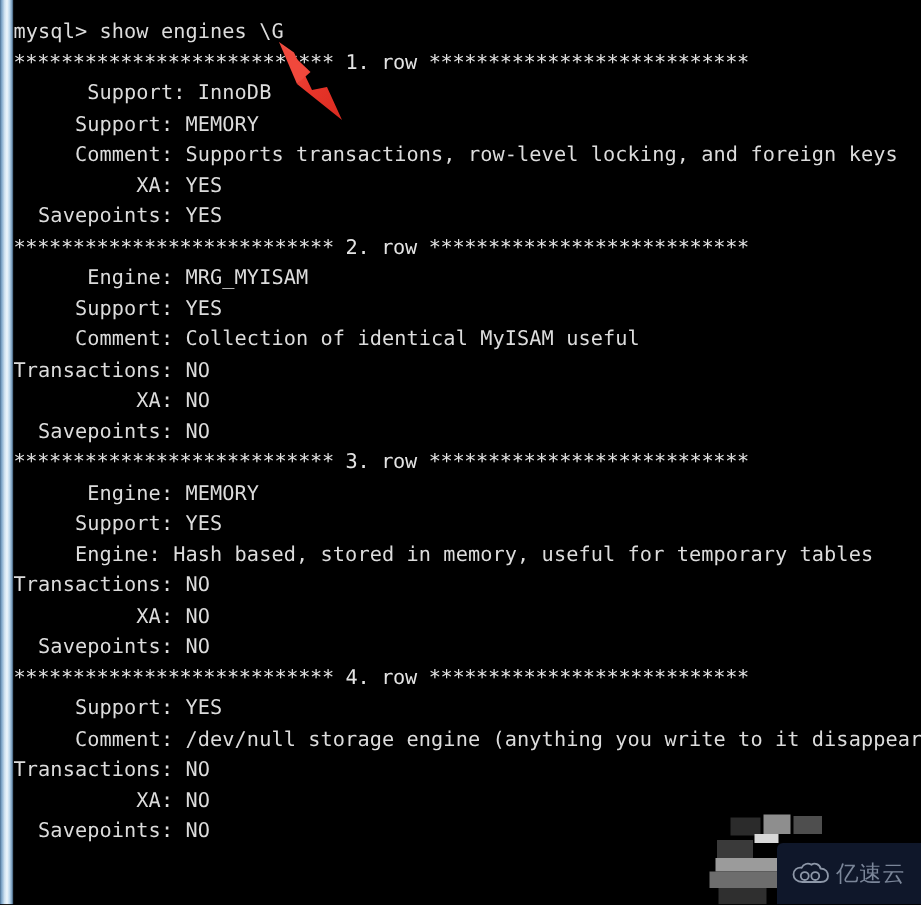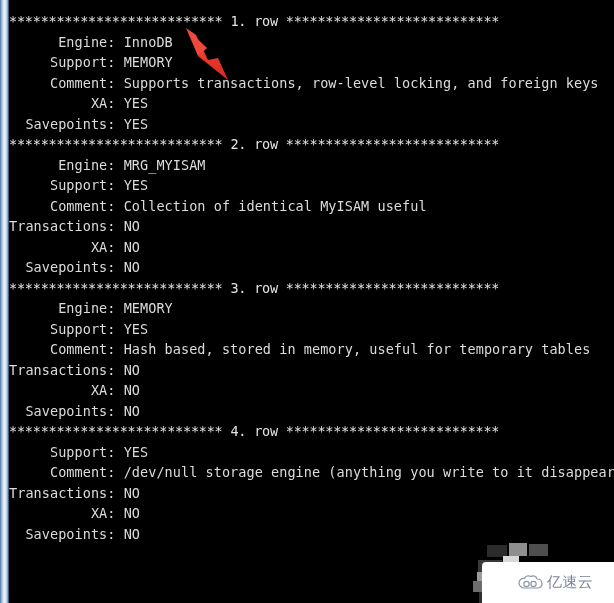--- a/index.html
+++ b/index.html
@@ -91,28 +91,27 @@
   #redact-g { left: 479px; top: 592px; width: 32px; height: 11px; background: #2f2f2f; }
   #redact-h { left: 503px; top: 556px; width: 16px; height: 6px;  background: #d8d8d8; }
 
   
   #watermark {
     position: absolute;
     right: 0;
     bottom: 0;
     width: 96px;
     height: 41px;
-    background: #ffffff;
+    background: #0f172a;
     border-top-left-radius: 4px;
     display: flex;
     align-items: center;
-    justify-content: flex-start;
+    justify-content: center;
     gap: 4px;
     z-index: 12;
-    padding-left: 36px;
   }
   #watermark-logo {
     width: 25px;
     height: 18px;
     flex: 0 0 auto;
   }
   #watermark-text {
     font-family: "DejaVu Sans", "Liberation Sans", sans-serif;
     font-size: 15px;
     color: #7b8699;
@@ -121,39 +120,40 @@
   }
 </style>
 </head>
 <body>
 
 <div id="terminal">
 
   <div id="left-edge"></div>
 
   <div id="console">
+    <span class="line">mysql&gt; show engines \G</span>
     <span class="line sep">*************************** 1. row ***************************</span>
-    <span class="line">      Engine: InnoDB</span>
+    <span class="line">      Support: InnoDB</span>
     <span class="line">     Support: MEMORY</span>
     <span class="line">     Comment: Supports transactions, row-level locking, and foreign keys</span>
     <span class="line">          XA: YES</span>
     <span class="line">  Savepoints: YES</span>
 
     <span class="line sep">*************************** 2. row ***************************</span>
     <span class="line">      Engine: MRG_MYISAM</span>
     <span class="line">     Support: YES</span>
     <span class="line">     Comment: Collection of identical MyISAM useful</span>
     <span class="line">Transactions: NO</span>
     <span class="line">          XA: NO</span>
     <span class="line">  Savepoints: NO</span>
 
     <span class="line sep">*************************** 3. row ***************************</span>
     <span class="line">      Engine: MEMORY</span>
     <span class="line">     Support: YES</span>
-    <span class="line">     Comment: Hash based, stored in memory, useful for temporary tables</span>
+    <span class="line">     Engine: Hash based, stored in memory, useful for temporary tables</span>
     <span class="line">Transactions: NO</span>
     <span class="line">          XA: NO</span>
     <span class="line">  Savepoints: NO</span>
 
     <span class="line sep">*************************** 4. row ***************************</span>
     <span class="line">     Support: YES</span>
     <span class="line">     Comment: /dev/null storage engine (anything you write to it disappears)</span>
     <span class="line">Transactions: NO</span>
     <span class="line">          XA: NO</span>
     <span class="line">  Savepoints: NO</span>

